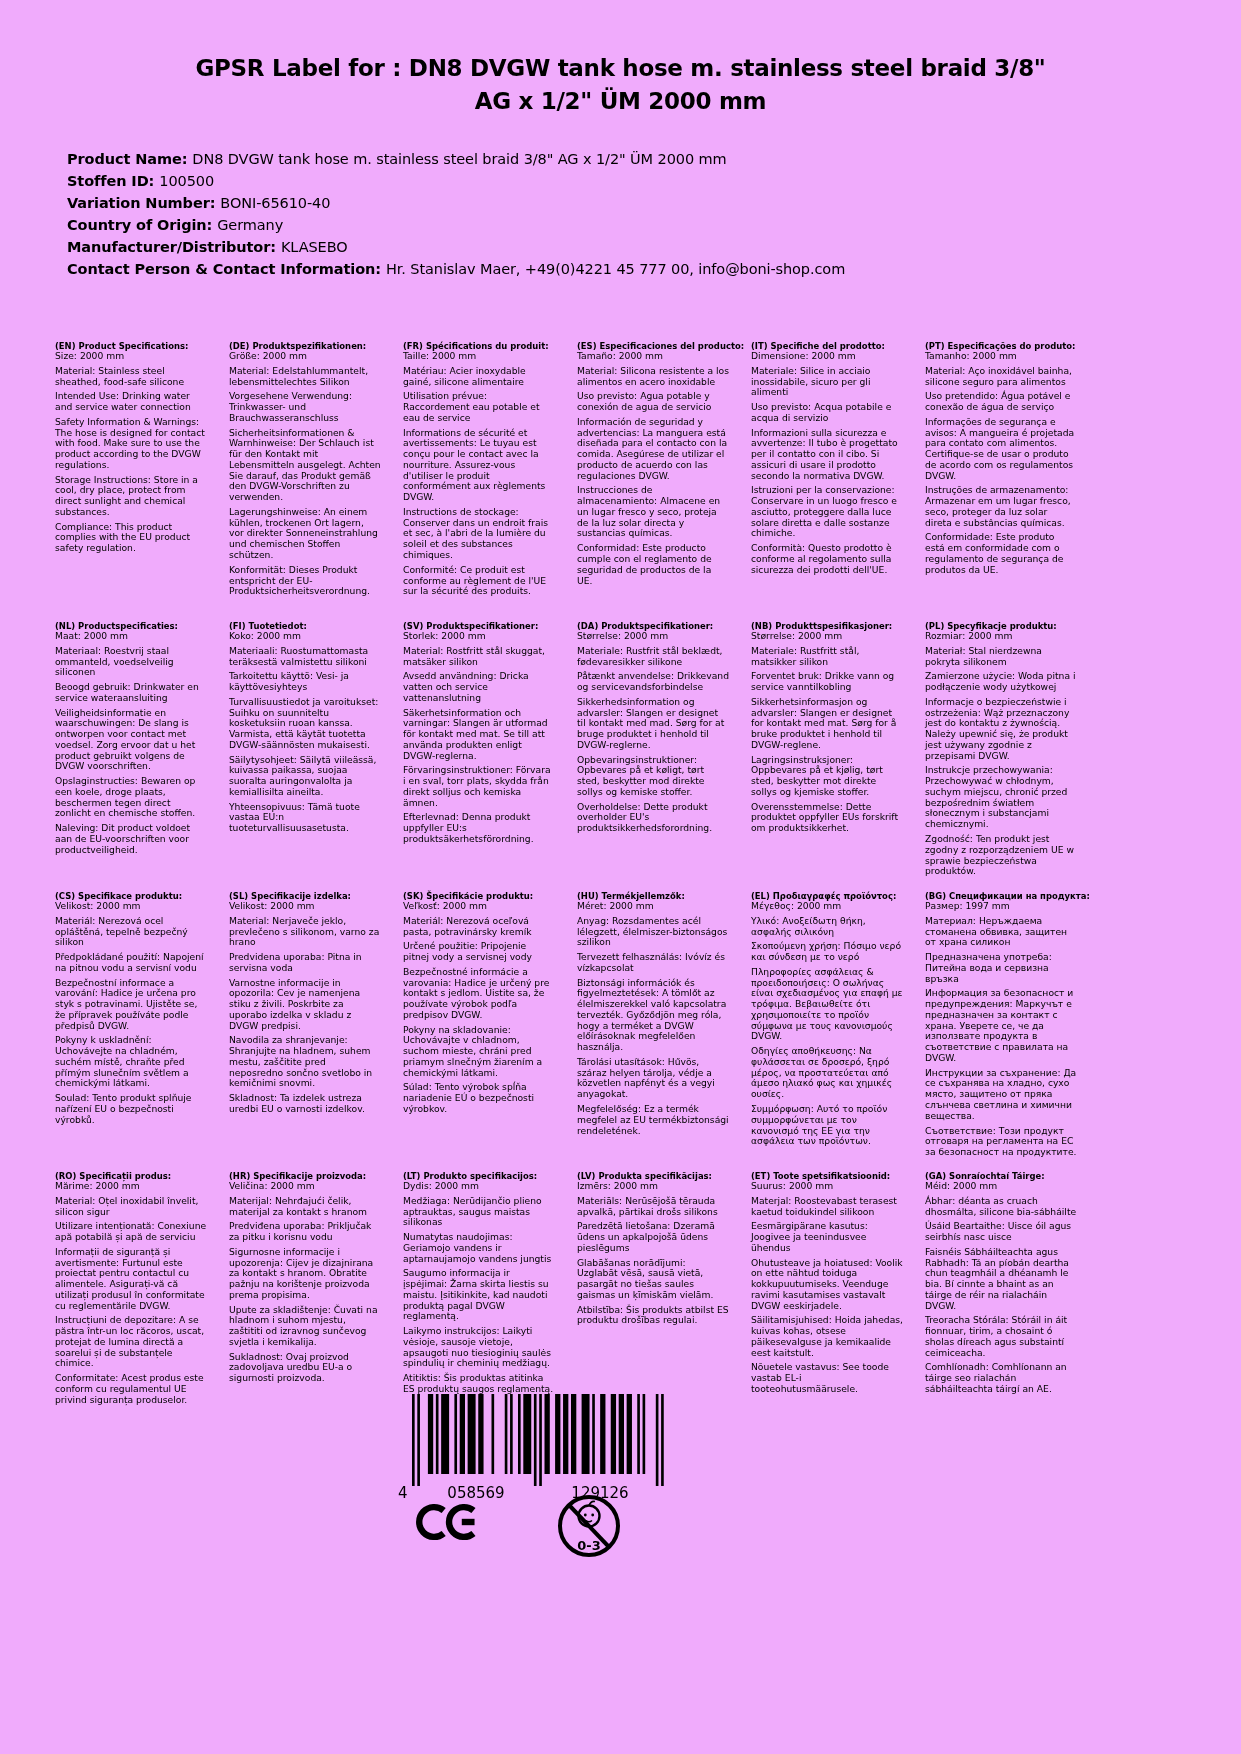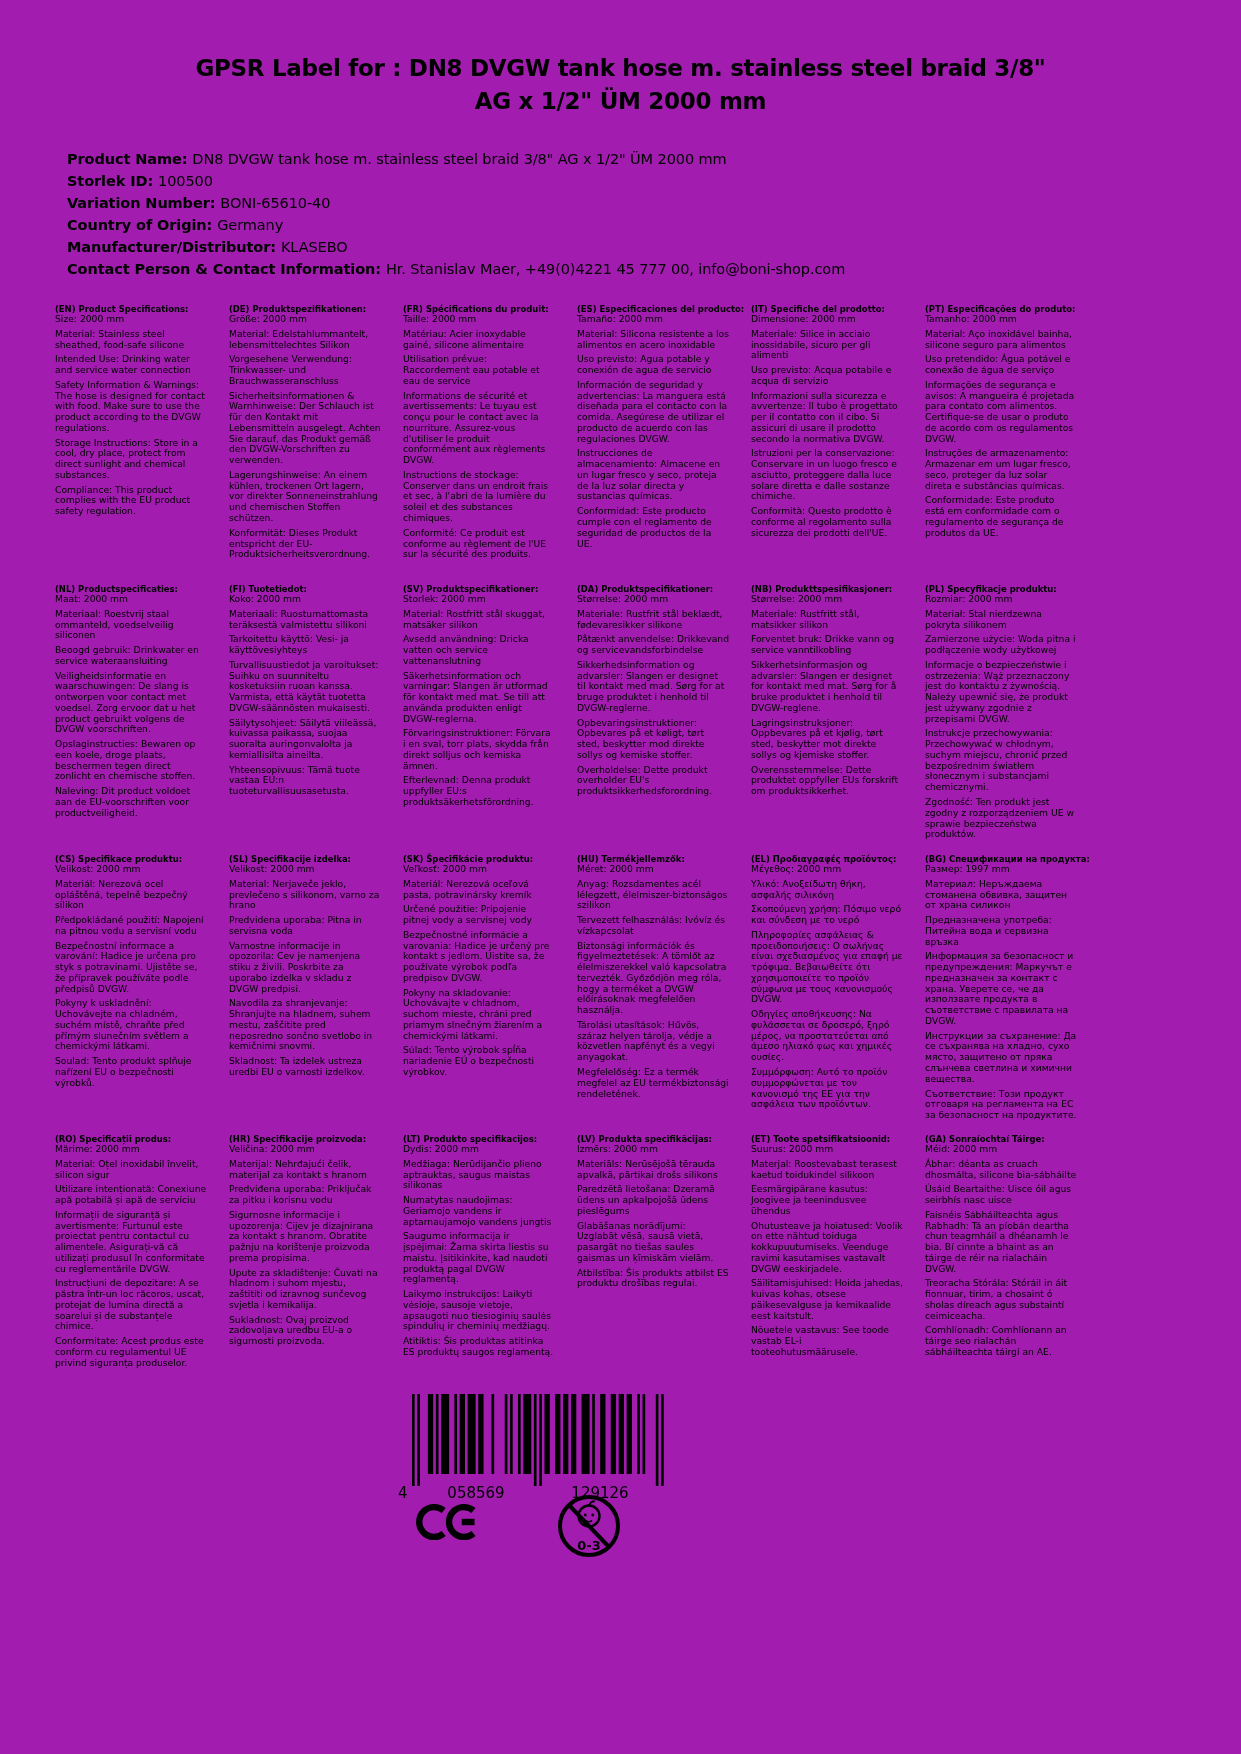--- a/index.html
+++ b/index.html
@@ -1,45 +1,45 @@
 <!DOCTYPE html>
 <html><head>
 <meta charset="utf-8">
 <style>
   html,body{margin:0;padding:0;background:#fff;}
-  .page{position:relative;width:1241px;height:1754px;background:#a21caf;color:#000;
+  .page{position:relative;width:1241px;height:1754px;background:#f0abfc;color:#000;
         font-family:"DejaVu Sans",sans-serif;overflow:hidden;}
   .title-wrap{position:absolute;top:52px;left:0;width:1241px;text-align:center;}
   .title-line{font-size:23px;font-weight:bold;letter-spacing:-0.3px;line-height:1.45;}
   .product-info{position:absolute;top:148px;left:67px;font-size:14.5px;line-height:22px;letter-spacing:-0.1px;}
   .pi-label{font-weight:bold;}
   .lang-grid{position:absolute;top:303px;left:55px;display:grid;
              grid-template-columns:repeat(6,152px);column-gap:22px;
              grid-template-rows:280px 270px 280px auto;}
-  .lang-block{font-size:9.2px;line-height:1.17;}
+  .lang-block{font-size:9.2px;line-height:1.17;margin-top:37px;}
   .lang-heading{font-weight:bold;white-space:nowrap;transform:scaleX(.9);transform-origin:0 50%;font-size:9.4px;}
   .lang-para{margin-top:4px;}
   .footer{position:absolute;top:1394px;left:396px;width:290px;height:210px;}
   .barcode-svg{position:absolute;top:0;left:0;}
   .ce-svg{position:absolute;top:102px;left:20px;}
   .age-svg{position:absolute;top:92px;left:160px;}
 </style>
 </head>
 <body>
 
 <div class="page">
 
   <div class="title-wrap">
     <div class="title-line">GPSR Label for : DN8 DVGW tank hose m. stainless steel braid 3/8"</div>
     <div class="title-line">AG x 1/2" ÜM 2000 mm</div>
   </div>
 
   <div class="product-info">
       <div><span class="pi-label">Product Name:  </span><span class="pi-value">DN8 DVGW tank hose m. stainless steel braid 3/8" AG x 1/2" ÜM 2000 mm</span></div>
-      <div><span class="pi-label">Storlek ID:  </span><span class="pi-value">100500</span></div>
+      <div><span class="pi-label">Stoffen ID:  </span><span class="pi-value">100500</span></div>
       <div><span class="pi-label">Variation Number:  </span><span class="pi-value">BONI-65610-40</span></div>
       <div><span class="pi-label">Country of Origin:  </span><span class="pi-value">Germany</span></div>
       <div><span class="pi-label">Manufacturer/Distributor:  </span><span class="pi-value">KLASEBO</span></div>
       <div><span class="pi-label">Contact Person &amp; Contact Information:  </span><span class="pi-value">Hr. Stanislav Maer, +49(0)4221 45 777 00, info@boni-shop.com</span></div>
     </div>
 
   <div class="lang-grid">
       <div class="lang-block">
         <div class="lang-heading">(EN) Product Specifications:</div>
         <div class="lang-size">Size: 2000 mm</div>

